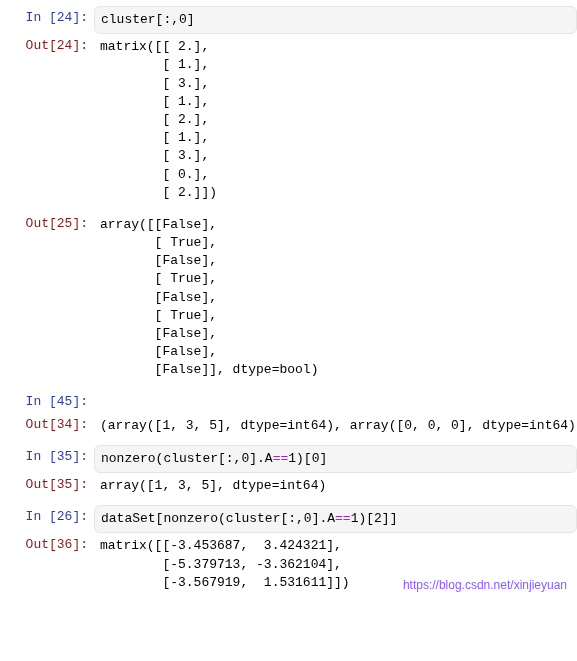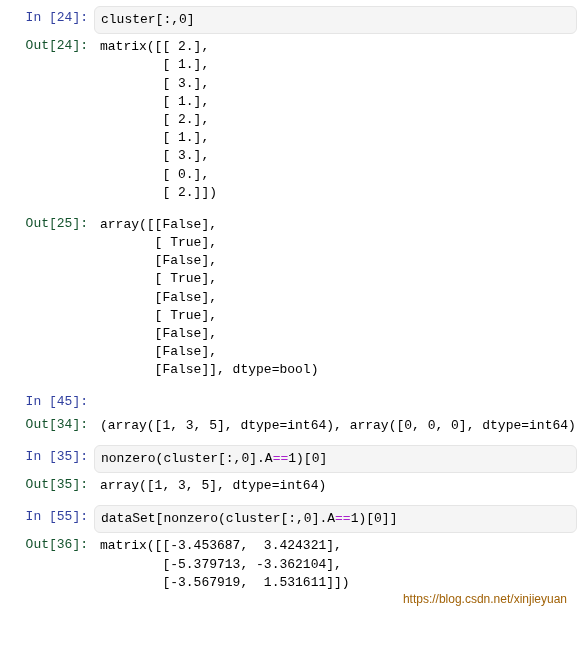--- a/index.html
+++ b/index.html
@@ -20,42 +20,42 @@
     align-items: flex-start;
   }
   .prompt {
     width: 88px;
     padding: 4px 6px 4px 0;
     text-align: right;
     flex-shrink: 0;
     white-space: pre;
   }
   .in-prompt { color: #303F9F; }
-  .out-prompt { color: #14532d; }
+  .out-prompt { color: #7f1d1d; }
   .content {
     flex: 1;
     padding: 4px 6px;
     white-space: pre;
     line-height: 1.4;
   }
   .input-area .content {
     background: #f5f5f5;
     border: 1px solid #e5e5e5;
     border-radius: 6px;
     color: #000;
   }
   .op-eq { color: #AA22CC; }
   .op-eq-bg {
     background: #dedede;
   }
   .watermark {
     position: absolute;
     right: 10px;
-    bottom: 6px;
-    color: #a16207;
+    bottom: 20px;
+    color: #8b5cf6;
     font-size: 12px;
     font-family: Arial, sans-serif;
     pointer-events: none;
   }
 </style>
 </head>
 <body>
 
 <div class="cell">
   <div class="row input-area">
@@ -107,22 +107,22 @@
     <div class="content"><span>nonzero(cluster[:,0].A</span><span class="op-eq">==</span><span>1)[0]</span></div>
   </div>
   <div class="row">
     <div class="prompt out-prompt">Out[35]:</div>
     <div class="content">array([1, 3, 5], dtype=int64)</div>
   </div>
 </div>
 
 <div class="cell">
   <div class="row input-area">
-    <div class="prompt in-prompt">In [55]:</div>
-    <div class="content"><span>dataSet[nonzero(cluster[:,0].A</span><span class="op-eq">==</span><span>1)[0]]</span></div>
+    <div class="prompt in-prompt">In [26]:</div>
+    <div class="content"><span>dataSet[nonzero(cluster[:,0].A</span><span class="op-eq">==</span><span>1)[2]]</span></div>
   </div>
   <div class="row">
     <div class="prompt out-prompt">Out[36]:</div>
     <div class="content">matrix([[-3.453687,  3.424321],
         [-5.379713, -3.362104],
         [-3.567919,  1.531611]])</div>
   </div>
 </div>
 
 <div class="watermark">https://blog.csdn.net/xinjieyuan</div>

